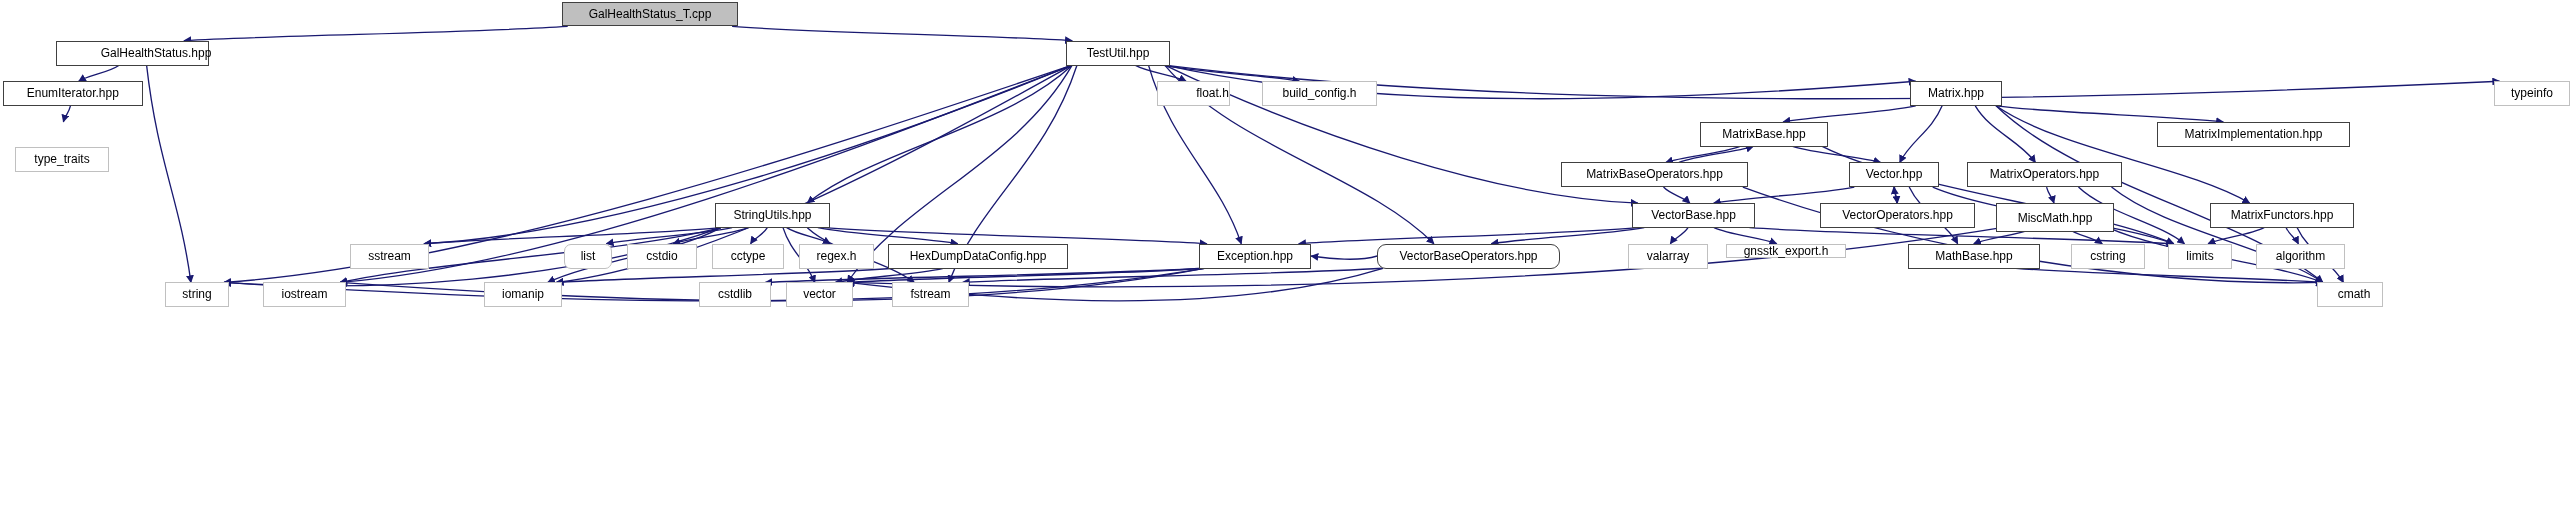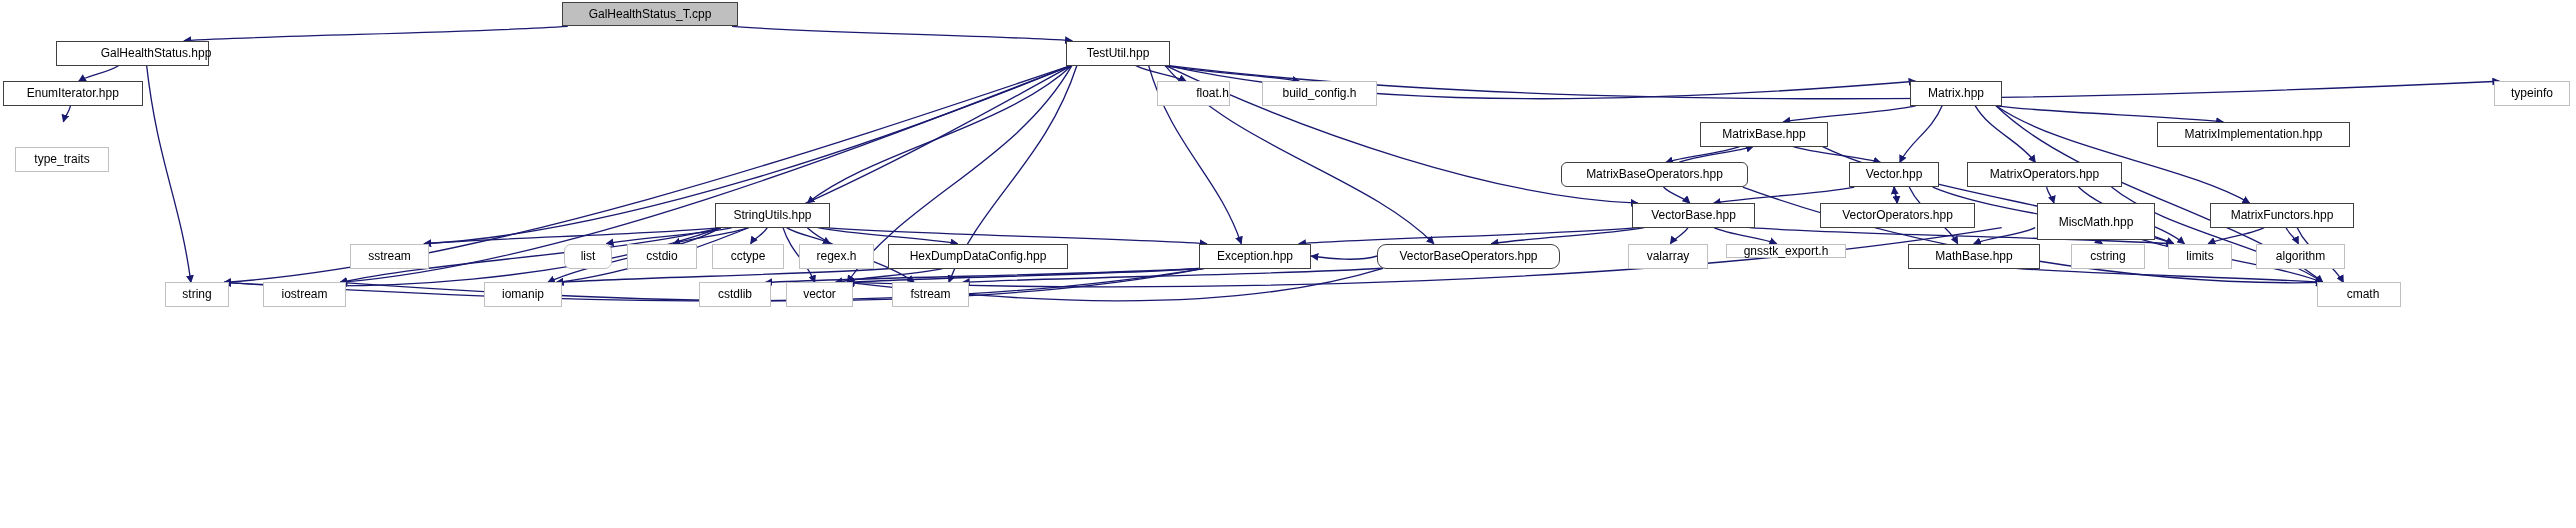--- a/index.html
+++ b/index.html
@@ -166,39 +166,39 @@
       </div>
       <div class="node sys" style="left: 15px; top: 122px; width: 94px; height: 24.6px; margin-top: 25px;">
         <span class="node-label">type_traits</span>
       </div>
       <div class="node hdr" style="left: 1700px; top: 122px; width: 128px; height: 24.6px;">
         <span class="node-label">MatrixBase.hpp</span>
       </div>
       <div class="node hdr" style="left: 2157px; top: 122px; width: 193px; height: 24.6px;">
         <span class="node-label">MatrixImplementation.hpp</span>
       </div>
-      <div class="node hdr" style="left: 1561px; top: 162px; width: 187px; height: 24.6px; border-radius: 6px;">
+      <div class="node hdr" style="left: 1561px; top: 162px; width: 187px; height: 24.6px;">
         <span class="node-label">MatrixBaseOperators.hpp</span>
       </div>
       <div class="node hdr" style="left: 1849px; top: 162px; width: 90px; height: 24.6px;">
         <span class="node-label">Vector.hpp</span>
       </div>
       <div class="node hdr" style="left: 1967px; top: 162px; width: 155px; height: 24.6px;">
         <span class="node-label">MatrixOperators.hpp</span>
       </div>
       <div class="node hdr" style="left: 715px; top: 203px; width: 115px; height: 24.6px;">
         <span class="node-label">StringUtils.hpp</span>
       </div>
       <div class="node hdr" style="left: 1632px; top: 203px; width: 123px; height: 24.6px;">
         <span class="node-label">VectorBase.hpp</span>
       </div>
       <div class="node hdr" style="left: 1820px; top: 203px; width: 155px; height: 24.6px;">
         <span class="node-label">VectorOperators.hpp</span>
       </div>
-      <div class="node hdr" style="left: 1996px; top: 203px; width: 118px; height: 37px; margin-left: 41px;">
+      <div class="node hdr" style="left: 1996px; top: 203px; width: 118px; height: 29px;">
         <span class="node-label">MiscMath.hpp</span>
       </div>
       <div class="node hdr" style="left: 2210px; top: 203px; width: 144px; height: 24.6px;">
         <span class="node-label">MatrixFunctors.hpp</span>
       </div>
       <div class="node sys" style="left: 350px; top: 244px; width: 79px; height: 24.6px;">
         <span class="node-label">sstream</span>
       </div>
       <div class="node sys" style="left: 564px; top: 244px; width: 48px; height: 24.6px; border-radius: 7px;">
         <span class="node-label">list</span>
@@ -250,18 +250,18 @@
       </div>
       <div class="node sys" style="left: 699px; top: 282px; width: 72px; height: 24.6px;">
         <span class="node-label">cstdlib</span>
       </div>
       <div class="node sys" style="left: 786px; top: 282px; width: 67px; height: 24.6px;">
         <span class="node-label">vector</span>
       </div>
       <div class="node sys" style="left: 892px; top: 282px; width: 77px; height: 24.6px;">
         <span class="node-label">fstream</span>
       </div>
-      <div class="node sys" style="left: 2317px; top: 282px; width: 84px; height: 24.6px; padding-left: 8px;">
+      <div class="node sys" style="left: 2317px; top: 282px; width: 66px; height: 24.6px; padding-left: 8px;">
         <span class="node-label">cmath</span>
       </div>
     </div>
 </div>
 
 
 </body></html>

